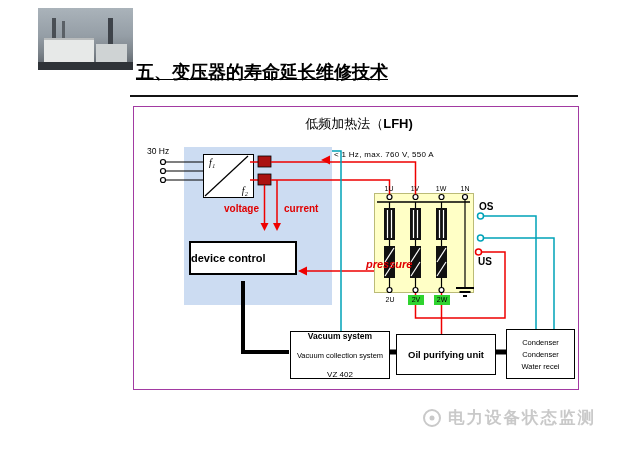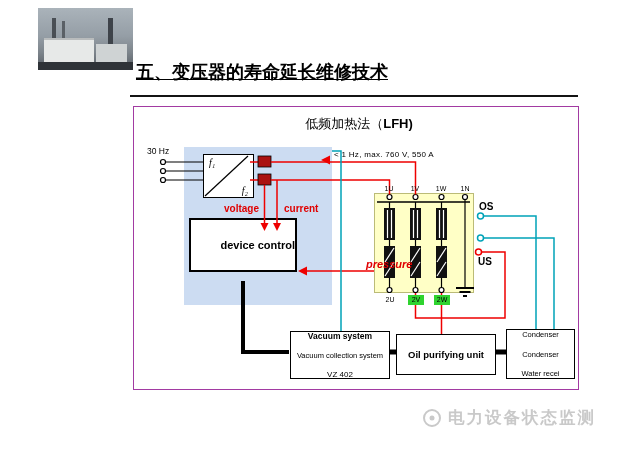--- a/index.html
+++ b/index.html
@@ -41,35 +41,35 @@
 
   <div class="abs" style="left:184px;top:147px;width:148px;height:158px;background:#ccdcf2;z-index:1;"></div>
 
   <div class="abs" style="left:374px;top:193px;width:100px;height:100px;background:#ffffc6;border:1px solid #bbbb77;z-index:1;"></div>
 
   <div class="box" style="left:203px;top:154px;width:51px;height:44px;">
     <span class="abs" style="left:5px;top:2px;font-size:10px;font-style:italic;font-family:'Liberation Serif',serif;">f₁</span>
     <span class="abs" style="right:5px;bottom:1px;font-size:10px;font-style:italic;font-family:'Liberation Serif',serif;">f₂</span>
   </div>
 
-  <div class="box" style="left:189px;top:218px;width:108px;height:54px;border-width:2px;display:flex;align-items:center;justify-content:flex-end;">
+  <div class="box" style="left:189px;top:241px;width:108px;height:34px;border-width:2px;display:flex;align-items:center;justify-content:flex-start;">
     <span style="font-weight:bold;font-size:11px;">device control</span>
   </div>
 
   <div class="box" style="left:290px;top:331px;width:100px;height:48px;display:flex;flex-direction:column;align-items:center;justify-content:center;gap:10px;">
     <span style="font-size:8.5px;font-weight:bold;">Vacuum system</span>
     <span style="font-size:7.5px;">Vacuum collection system</span>
     <span style="font-size:8px;">VZ 402</span>
   </div>
 
   <div class="box" style="left:396px;top:334px;width:100px;height:41px;display:flex;align-items:center;justify-content:center;">
     <span style="font-size:9.5px;font-weight:600;">Oil purifying unit</span>
   </div>
 
-  <div class="box" style="left:506px;top:329px;width:69px;height:50px;display:flex;flex-direction:column;align-items:center;justify-content:space-between;gap:3px;">
+  <div class="box" style="left:506px;top:329px;width:69px;height:50px;display:flex;flex-direction:column;align-items:center;justify-content:center;gap:3px;">
     <span style="font-size:7.5px;">Condenser</span>
     <span style="font-size:7.5px;">Condenser</span>
     <span style="font-size:7.5px;">Water recei</span>
   </div>
 
   <div class="lbl" style="left:147px;top:146px;font-size:8.5px;">30 Hz</div>
   <div class="lbl" style="left:334px;top:150px;font-size:8px;letter-spacing:0.3px;">&lt; 1 Hz, max. 760 V, 550 A</div>
   <div class="lbl redlbl" style="left:224px;top:203px;font-size:10px;">voltage</div>
   <div class="lbl redlbl" style="left:284px;top:203px;font-size:10px;text-align:center;">current</div>
   <div class="lbl redlbl" style="left:332px;top:258px;font-size:11px;font-style:italic;margin-left:34px;">pressure</div>

